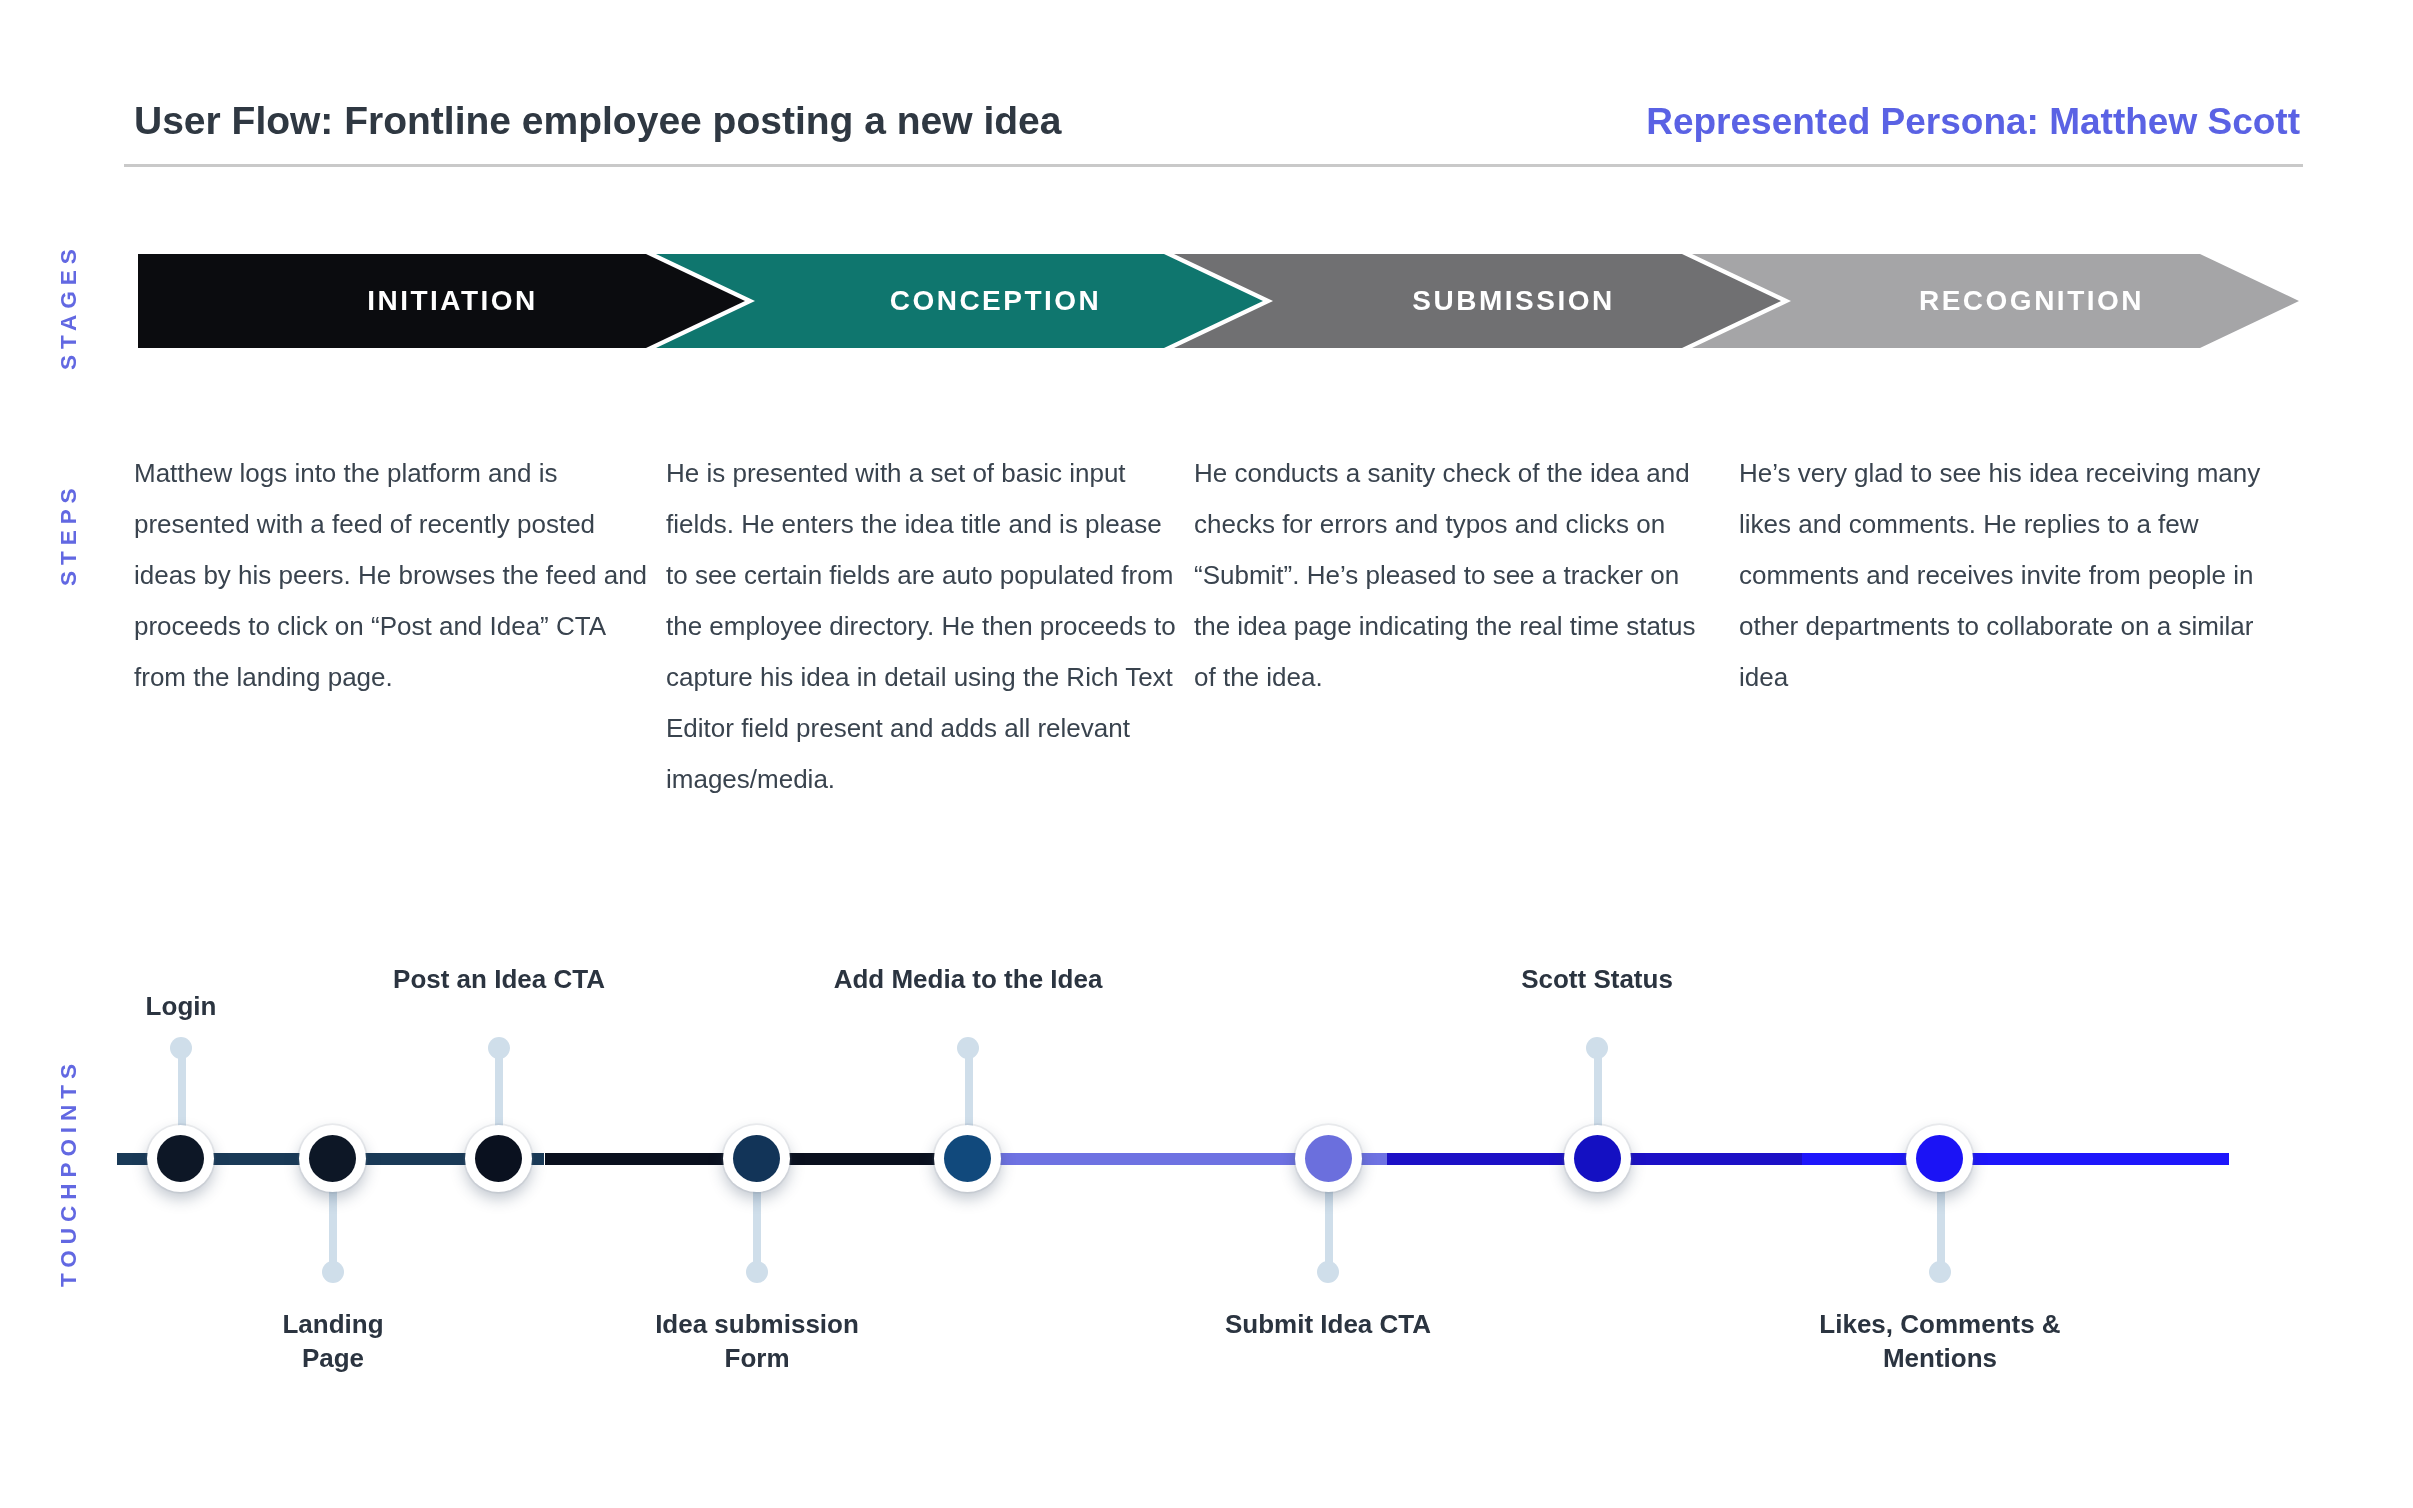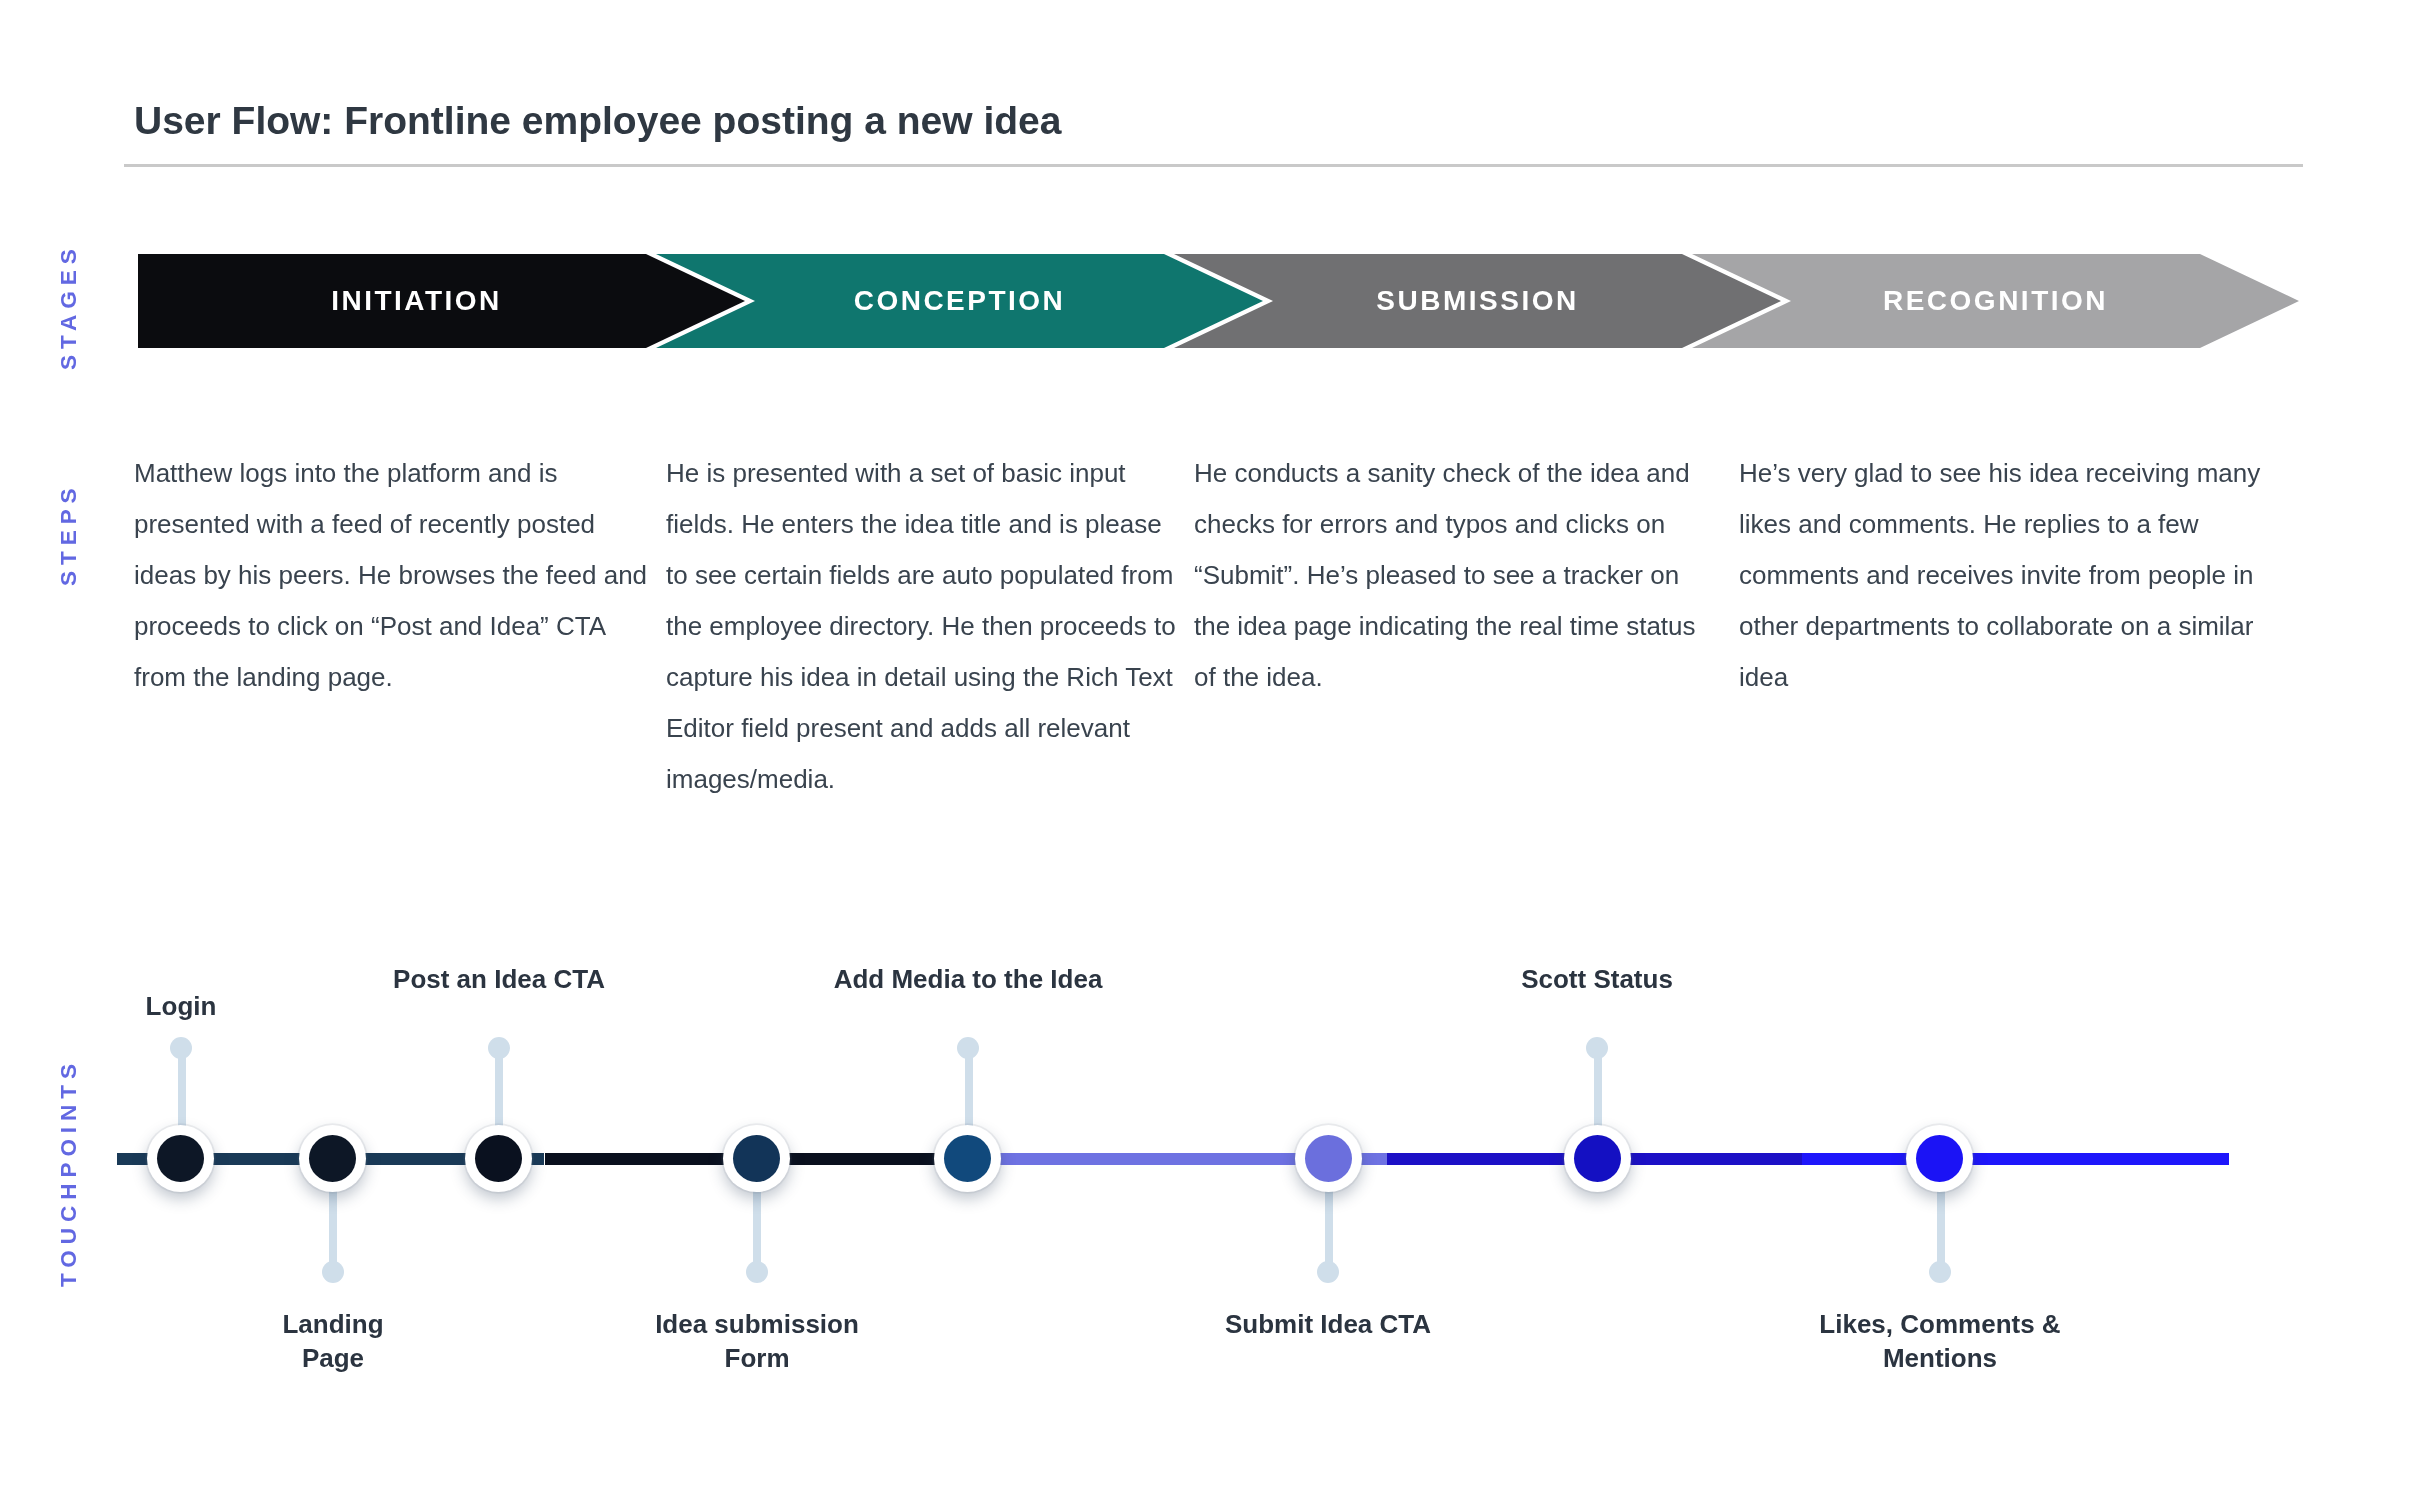--- a/index.html
+++ b/index.html
@@ -14,21 +14,21 @@
   
   .side-label{position:absolute;left:50px;width:37px;display:flex;align-items:center;justify-content:center;
               writing-mode:vertical-rl;transform:rotate(180deg);
               font-size:22.6px;font-weight:bold;letter-spacing:5.9px;color:#6268e2;}
   #side-stages{top:233px;height:147px;}
   #side-steps{top:461px;height:147px;}
   #side-touchpoints{top:1066px;height:214px;}
 
   
   #stages{position:absolute;left:138px;top:254px;width:2160px;height:94px;}
-  .stage{position:absolute;top:0;width:607px;height:94px;display:flex;align-items:center;justify-content:center;}
+  .stage{position:absolute;top:0;width:607px;height:94px;display:flex;align-items:center;justify-content:center;padding-left:36px;}
   .stage-label{color:#ffffff;font-size:28px;font-weight:bold;letter-spacing:2.5px;}
   .stage-first{clip-path:polygon(0 0,508px 0,607px 50%,508px 100%,0 100%);}
   .stage-notched{clip-path:polygon(0 0,508px 0,607px 50%,508px 100%,0 100%,99px 50%);}
   .stage-first .stage-label{padding-right:50px;}
 
   
   .step-col{position:absolute;top:448px;width:524px;font-size:26px;line-height:51px;color:#39434e;}
 
   
   .tl-seg{position:absolute;top:1153px;height:11.7px;z-index:2;}
@@ -41,20 +41,21 @@
   .tl-label{position:absolute;z-index:4;font-size:26px;line-height:34px;font-weight:bold;color:#2b3440;
             text-align:center;transform:translateX(-50%);white-space:nowrap;}
   .tl-label.wrap{white-space:normal;}
 </style>
 </head>
 <body>
 
 <div id="canvas">
 
   <div class="title">User Flow: Frontline employee posting a new idea</div>
+  <div class="persona">Represented Persona: Matthew Scott</div>
   <div class="header-divider"></div>
 
   <div class="side-label" id="side-stages">STAGES</div>
   <div class="side-label" id="side-steps">STEPS</div>
   <div class="side-label" id="side-touchpoints">TOUCHPOINTS</div>
 
   <div id="stages">
     <div class="stage stage-first" style="left: 0px; background: rgb(11, 12, 15);">
         <span class="stage-label">INITIATION</span>
       </div>

